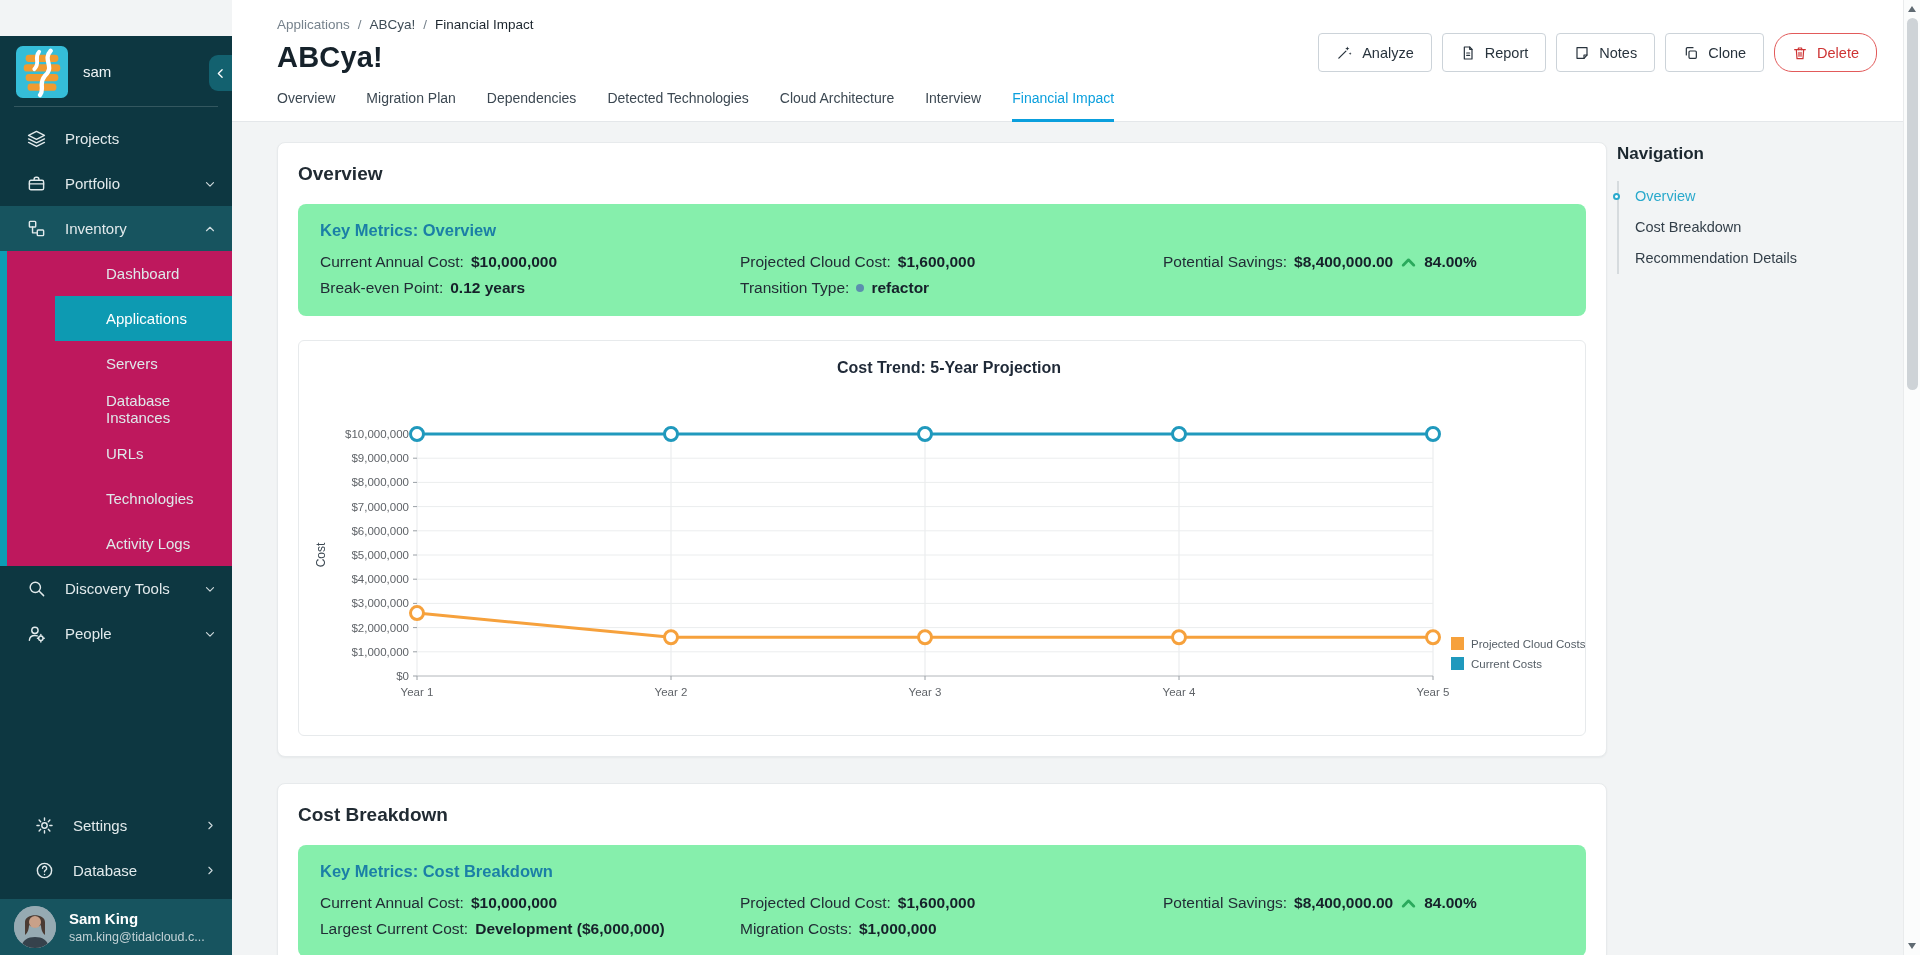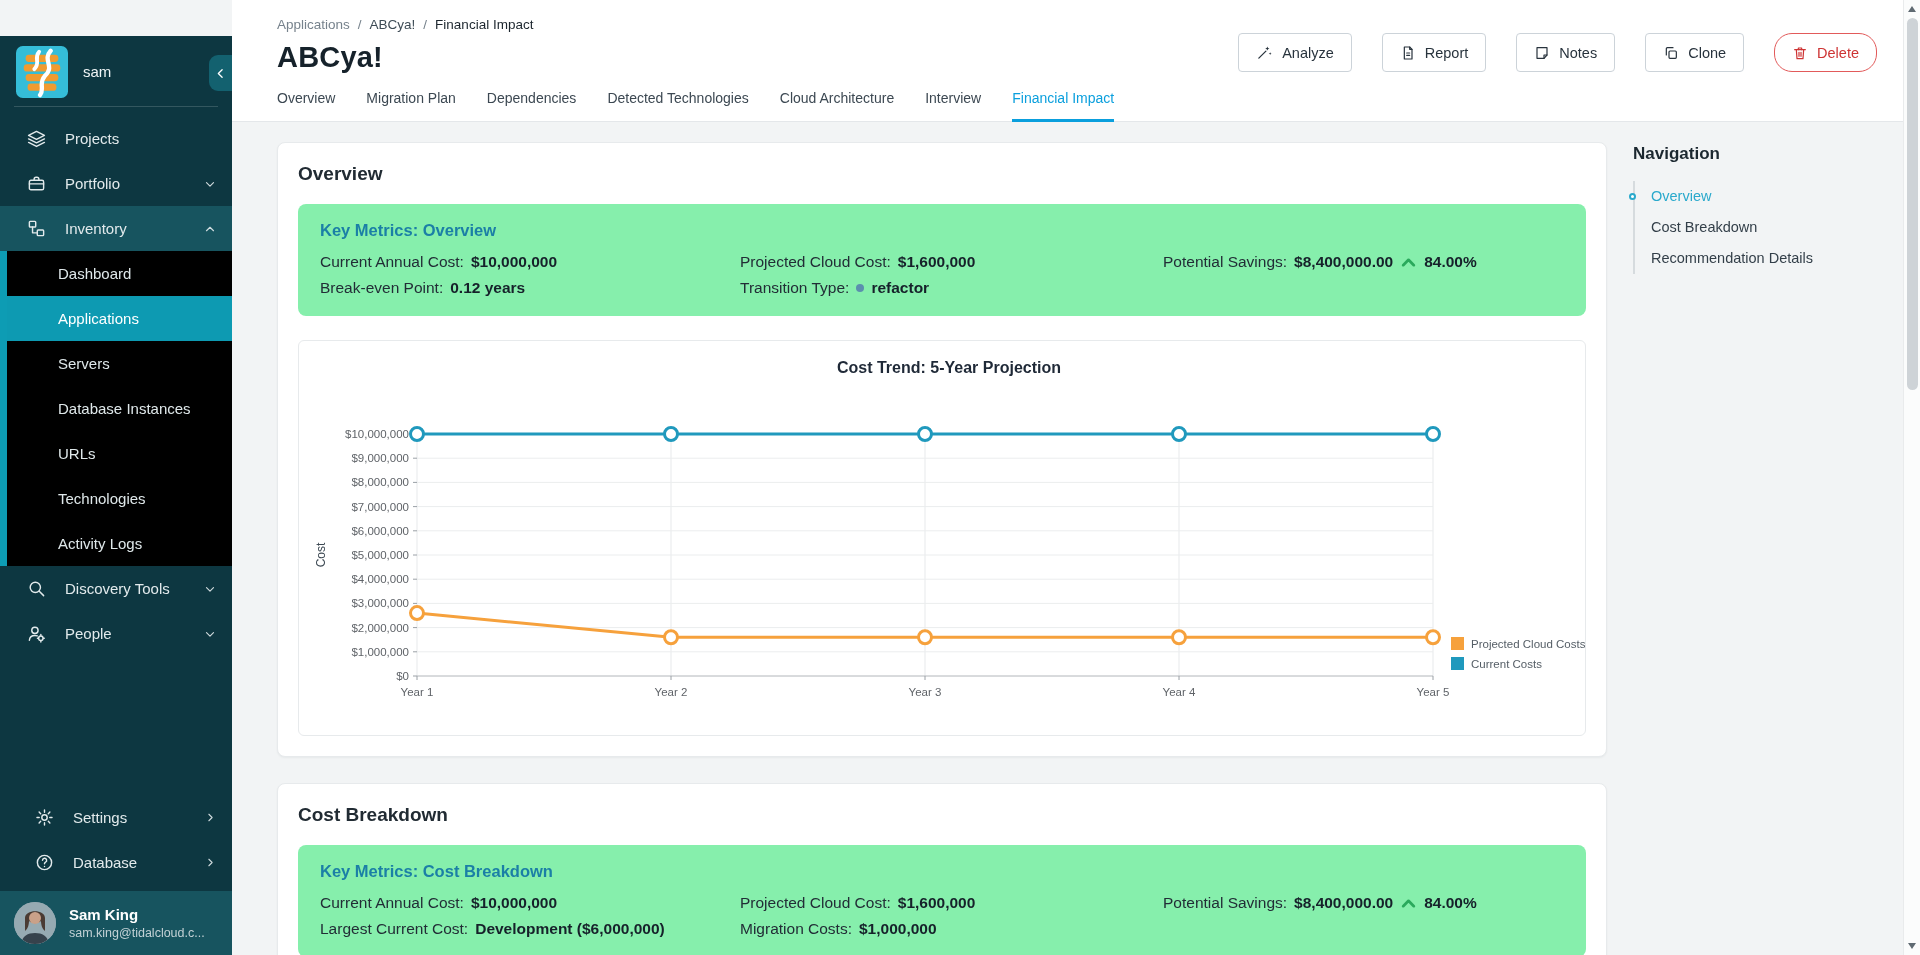--- a/index.html
+++ b/index.html
@@ -11,59 +11,59 @@
   .sb-header { position:relative; height:71px; display:flex; align-items:center; padding:0 16px; gap:15px; flex:none; }
   .sb-header:after { content:""; position:absolute; left:14px; right:14px; bottom:0; border-bottom:1px solid rgba(255,255,255,.16); }
   .logo-box { width:52px; height:52px; flex:none; }
   .workspace-name { font-size:15px; color:#f0f5f6; }
   .collapse-btn { position:absolute; right:0; top:19px; width:23px; height:36px; background:#13616f; border-radius:9px 0 0 9px; display:flex; align-items:center; justify-content:center; color:#fff; cursor:pointer; }
   .sb-nav { padding-top:9px; flex:none; }
   .sb-item { height:45px; display:flex; align-items:center; padding:0 15px 0 27px; gap:19px; font-size:15px; cursor:pointer; color:#e2eaec; }
   .sb-item svg.mi { flex:none; }
   .sb-item .chev { margin-left:auto; opacity:.9; display:flex; }
   .sb-item.active-parent { background:#17545f; }
-  .sb-sub { background:#000000; border-left:7px solid #0d9cb4; }
+  .sb-sub { background:#be185d; border-left:7px solid #0d9cb4;padding-left:48px; }
   .sb-sub-item { height:45px; display:flex; align-items:center; padding-left:51px; font-size:15px; color:#dfe8ea; cursor:pointer; }
   .sb-sub-item.selected { background:#0d9ab2; color:#fff; }
   .sb-spacer { flex:1; }
-  .sb-profile { background:#17545f; height:64px; padding:0 14px; display:flex; gap:13px; align-items:center; flex:none; }
+  .sb-profile { background:#17545f; height:56px; padding:0 14px; display:flex; gap:13px; align-items:center; flex:none; }
   .avatar { width:42px; height:42px; border-radius:50%; overflow:hidden; flex:none; background:#8fa3ad; }
   .profile-name { font-size:15px; font-weight:bold; color:#fff; }
   .profile-email { font-size:12.5px; color:#c3d2d6; margin-top:3px; }
 
   
   .main { position:absolute; left:232px; top:0; right:17px; bottom:0; display:flex; flex-direction:column; }
   .main-header { background:#fff; padding:17px 0 0 45px; position:relative; border-bottom:1px solid #e4e7ea; flex:none; }
   .breadcrumb { font-size:13.5px; color:#76828c; display:flex; gap:8px; align-items:center; }
   .bc-link { cursor:pointer; }
   .bc-app { color:#3d4b55; cursor:pointer; }
   .bc-current { color:#1c262e; }
   .page-title { font-size:29px; font-weight:bold; color:#16222b; margin-top:9px; letter-spacing:.2px; }
   .actions { position:absolute; top:33px; right:26px; display:flex; gap:10px; }
-  .btn { display:flex; align-items:center; gap:9px; height:39px; padding:0 17px; border:1px solid #ccd3d9; border-radius:4px; background:#fff; font-size:14.5px; color:#28333d; cursor:pointer; font-family:inherit;margin-left:20px; }
+  .btn { display:flex; align-items:center; gap:9px; height:39px; padding:0 17px; border:1px solid #ccd3d9; border-radius:4px; background:#fff; font-size:14.5px; color:#28333d; cursor:pointer; font-family:inherit; }
   .btn svg { flex:none; }
   .btn.btn-delete { border-color:#e25a5a; color:#ce3434;border-radius:18px; }
   .tabs { display:flex; gap:31px; margin-top:16px; }
   .tab { font-size:14px; color:#3c4852; padding-bottom:13px; border-bottom:3px solid transparent; margin-bottom:-1px; cursor:pointer; }
   .tab.active { color:#0a9fdd; border-bottom-color:#0a9fdd; }
 
   .content { flex:1; background:#f2f4f5; padding:20px 0 0 45px; display:flex; align-items:flex-start; overflow:hidden; }
   .cards-col { width:1330px; flex:none; }
   .card { background:#fff; border:1px solid #e7eaec; border-radius:8px; box-shadow:0 1px 2px rgba(24,39,48,.05); padding:20px; margin-bottom:26px; }
   .section-heading { font-size:19px; font-weight:bold; color:#212b33; }
   .metrics-panel { background:#86efac; border-radius:8px; padding:17px 22px 19px; margin-top:19px; }
   .metrics-heading { color:#1b7fa6; font-weight:bold; font-size:16.5px; }
   .metrics-grid { display:grid; grid-template-columns:420px 423px 1fr; margin-top:13px; row-gap:8px; font-size:15.5px; color:#222d36; }
   .metric { display:flex; align-items:center; gap:7px; white-space:nowrap; }
   .metric b { color:#16212a; }
   .dot { width:8px; height:8px; border-radius:50%; background:#5b8fae; display:inline-block; }
   .chart-card { border:1px solid #e7eaec; border-radius:6px; margin-top:24px; height:396px; overflow:hidden; }
 
   
-  .page-nav { margin-left:26px; width:252px; padding-top:2px; }
+  .page-nav { margin-left:10px; width:252px; padding-top:2px; }
   .page-nav-heading { font-size:17px; font-weight:bold; color:#1c2830; margin-bottom:17px; }
   .page-nav-list { list-style:none; border-left:2px solid #d6dbde; }
   .page-nav-item { position:relative; padding:7px 0 8px 16px; font-size:14.5px; color:#333f49; cursor:pointer; }
   .page-nav-item.active { color:#2aa9cc; }
   .nav-dot { position:absolute; left:-6.5px; top:12px; width:7px; height:7px; border:2px solid #2aa9cc; background:#fff; border-radius:50%; }
 
   
   .scrollbar { position:absolute; right:0; top:0; bottom:0; width:17px; background:#fbfcfc; border-left:1px solid #e9ebec; z-index:3; }
   .scroll-thumb { position:absolute; top:18px; left:3px; width:11px; height:372px; background:#ced3d7; border-radius:6px; cursor:pointer; }
   .scroll-arrow { position:absolute; left:4px; width:0; height:0; border-left:4.5px solid transparent; border-right:4.5px solid transparent; cursor:pointer; }

